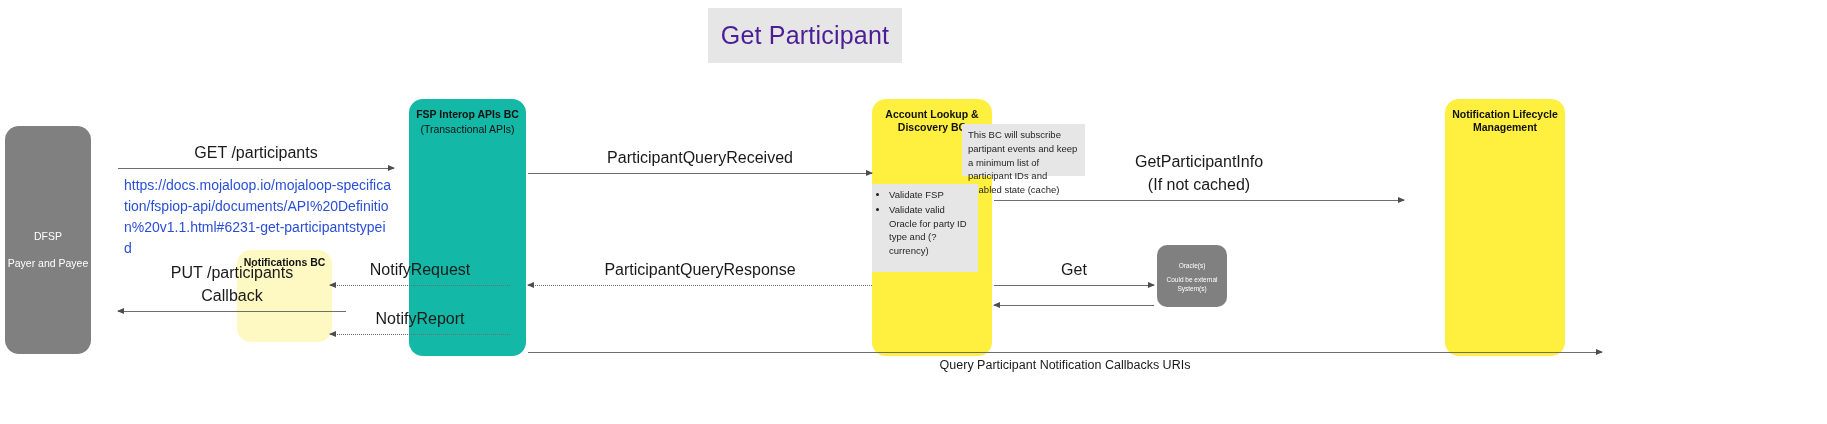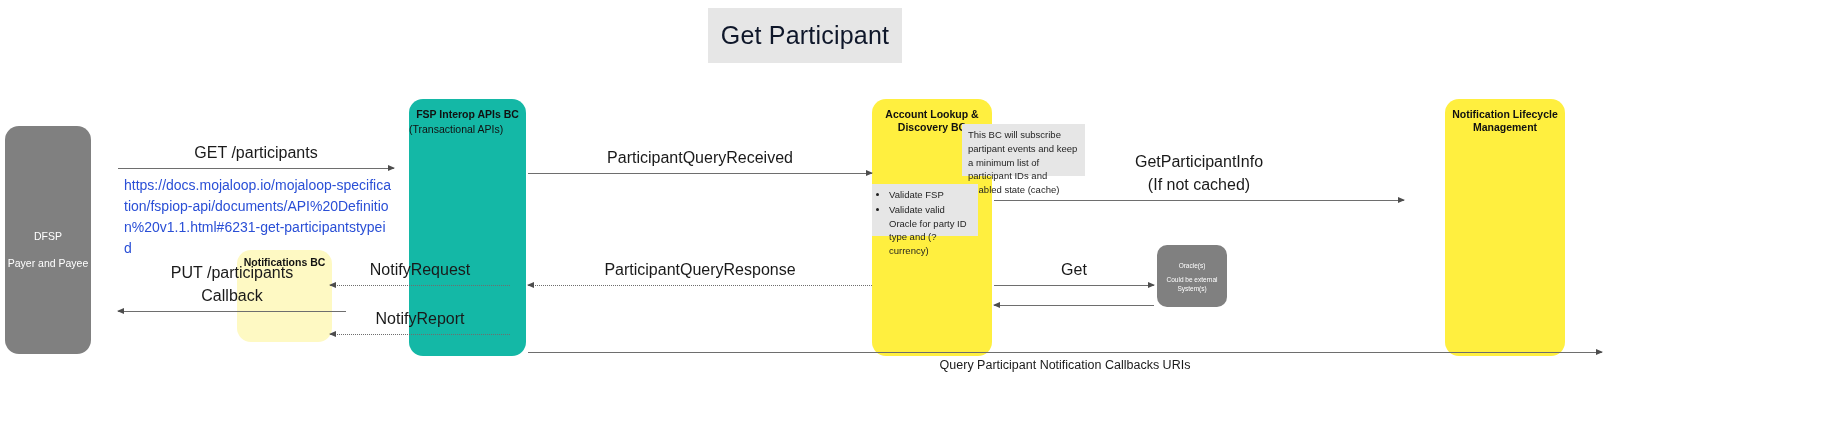--- a/index.html
+++ b/index.html
@@ -8,30 +8,30 @@
     font-family:"Liberation Sans", sans-serif;
     color:#1a1a1a;
   }
   .canvas{position:absolute;inset:0;}
 
   
   .title-banner{
     position:absolute;left:708px;top:8px;width:194px;height:55px;
     background:#e6e6e6;display:flex;align-items:center;justify-content:center;
   }
-  .title-banner span{font-size:25px;color:#0f172a;letter-spacing:.2px;}
+  .title-banner span{font-size:25px;color:#4c1d95;letter-spacing:.2px;}
 
   
   .lane{position:absolute;border-radius:14px;}
   .lane .lane-title{
     position:absolute;left:0;right:0;text-align:center;
     font-size:10.5px;font-weight:bold;color:#111;line-height:1.25;
   }
   .lane .lane-sub{
-    position:absolute;left:0;right:0;text-align:left;
+    position:absolute;left:0;right:0;text-align:center;
     font-size:10.5px;color:#111;line-height:1.25;
   }
 
   .lane-dfsp{
     left:5px;top:126px;width:86px;height:228px;background:#808080;
   }
   .lane-dfsp .l1{position:absolute;left:0;right:0;top:84px;text-align:center;
     font-size:10.5px;color:#ffffff;margin-top:20px;}
   .lane-dfsp .l2{position:absolute;left:0;right:0;top:107px;text-align:center;
     font-size:10.5px;color:#ffffff;margin-top:24px;}
@@ -66,21 +66,21 @@
     font-size:6.5px;color:#fff;}
   .oracle-box .o2{position:absolute;left:0;right:0;top:31px;text-align:center;
     font-size:6.5px;color:#fff;line-height:1.35;}
 
   
   .note{
     position:absolute;background:#e6e6e6;color:#1f1f1f;
     font-size:9.5px;line-height:1.45;padding:4px 6px;box-sizing:border-box;
   }
   .note-cache{left:962px;top:124px;width:123px;height:52px;}
-  .note-validate{left:872px;top:184px;width:106px;height:52px;}
+  .note-validate{left:872px;top:184px;width:106px;height:88px;}
   .note-validate ul{margin:0;padding-left:11px;}
   .note-validate li{margin:0 0 1px 0;}
 
   
   .msg{position:absolute;height:0;}
   .msg .line{
     position:absolute;left:0;right:0;top:0;height:0;
     border-top:1px solid #6e6e6e;
   }
   .msg.dotted .line{border-top:1px dotted #6e6e6e;}

